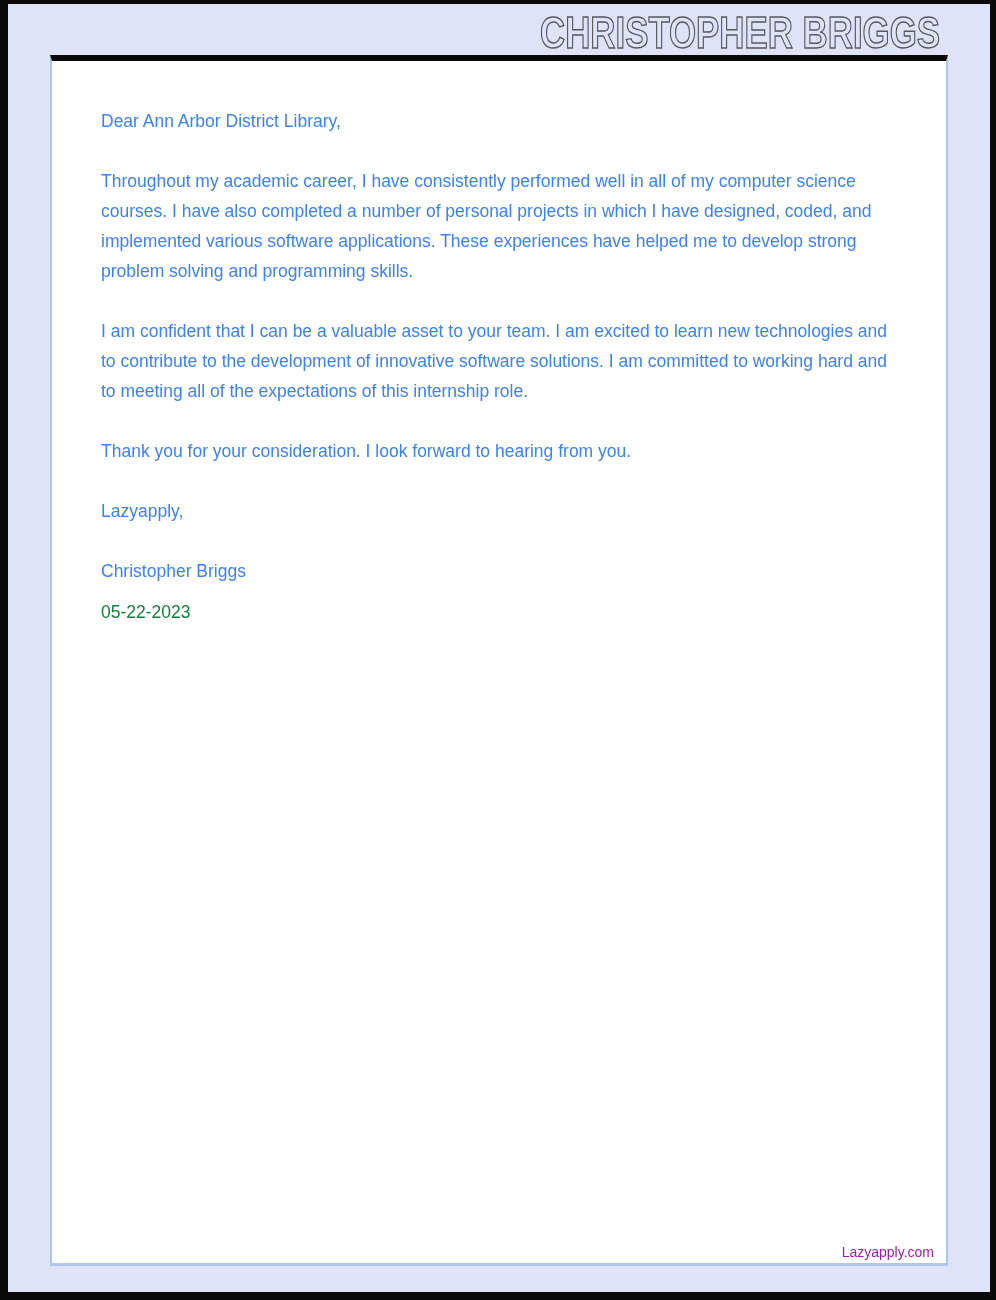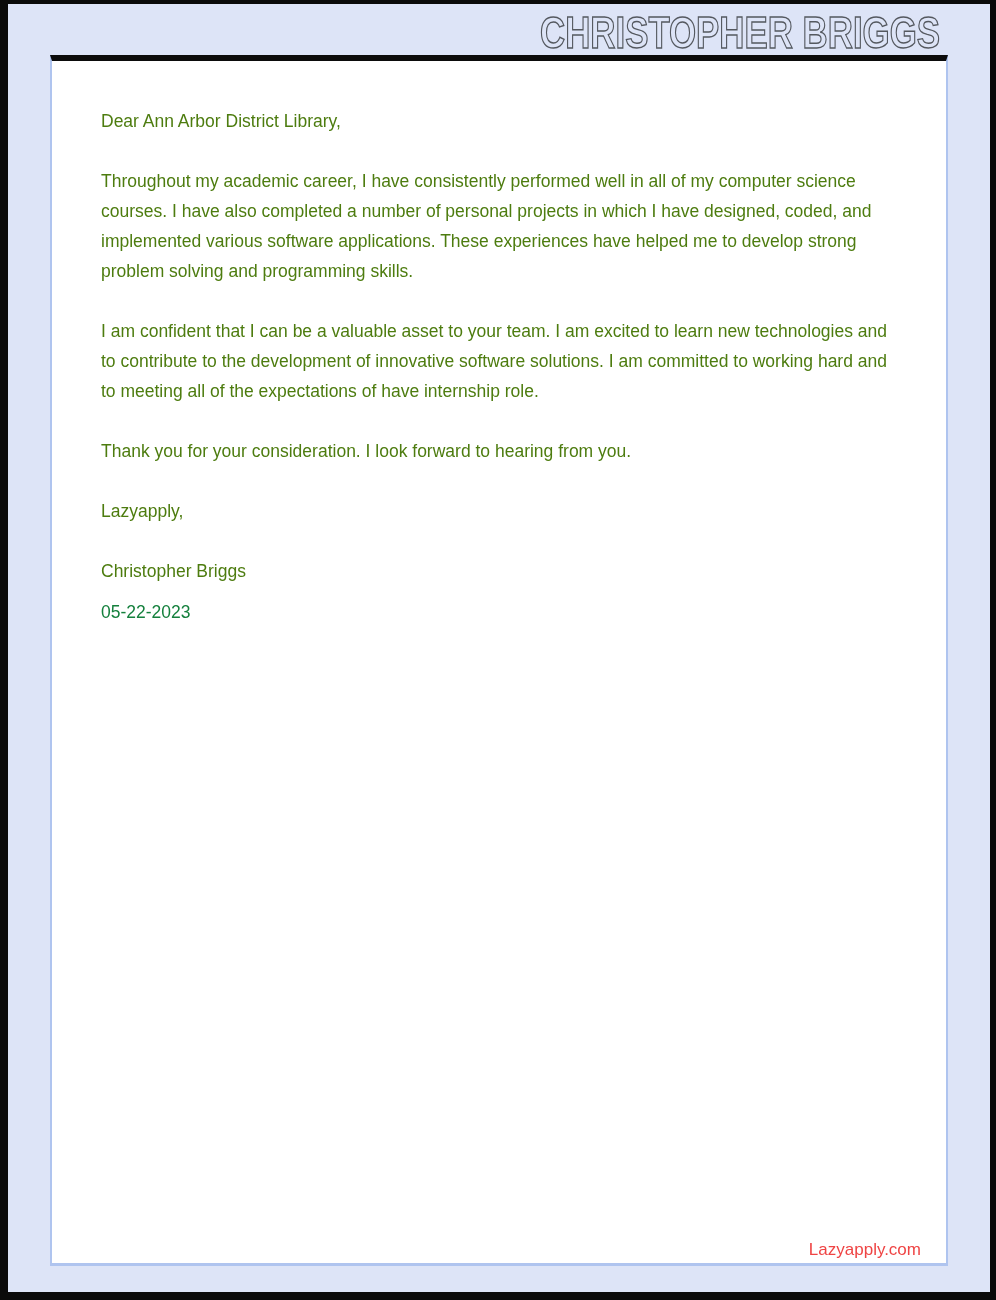--- a/index.html
+++ b/index.html
@@ -57,54 +57,54 @@
     border-left: 2px solid #afc4ef;
     border-right: 2px solid #afc4ef;
     border-bottom: 3px solid #afc4ef;
     padding: 45px 49px 0 49px;
   }
 
   .letter p {
     margin: 0 0 30px 0;
     font-size: 17.5px;
     line-height: 30px;
-    color: #4d7c0f;
+    color: #3b82f6;
   }
   .letter p.signature { margin-bottom: 11px; }
   .letter p.date-line {
     color: #15803d;
     margin-bottom: 0;
   }
 
   .footer-brand {
     position: absolute;
-    right: 25px;
+    right: 12px;
     bottom: 3px;
-    font-size: 17px;
-    color: #ef4444;
+    font-size: 14px;
+    color: #a21caf;
     text-decoration: none;
   }
 </style>
 </head>
 <body>
 
 <div class="frame">
   <div class="canvas">
 
     <div class="header-band">
       <svg width="420" height="51">
         <text x="410" y="44" text-anchor="end" textLength="400" lengthAdjust="spacingAndGlyphs">CHRISTOPHER BRIGGS</text>
       </svg>
     </div>
 
     <div class="page">
       <div class="letter">
         <p>Dear Ann Arbor District Library,</p>
         <p>Throughout my academic career, I have consistently performed well in all of my computer science courses. I have also completed a number of personal projects in which I have designed, coded, and implemented various software applications. These experiences have helped me to develop strong problem solving and programming skills.</p>
-        <p>I am confident that I can be a valuable asset to your team. I am excited to learn new technologies and to contribute to the development of innovative software solutions. I am committed to working hard and to meeting all of the expectations of have internship role.</p>
+        <p>I am confident that I can be a valuable asset to your team. I am excited to learn new technologies and to contribute to the development of innovative software solutions. I am committed to working hard and to meeting all of the expectations of this internship role.</p>
         <p>Thank you for your consideration. I look forward to hearing from you.</p>
         <p>Lazyapply,</p>
         <p class="signature">Christopher Briggs</p>
         <p class="date-line">05-22-2023</p>
       </div>
 
       <a class="footer-brand">Lazyapply.com</a>
     </div>
 
   </div>

